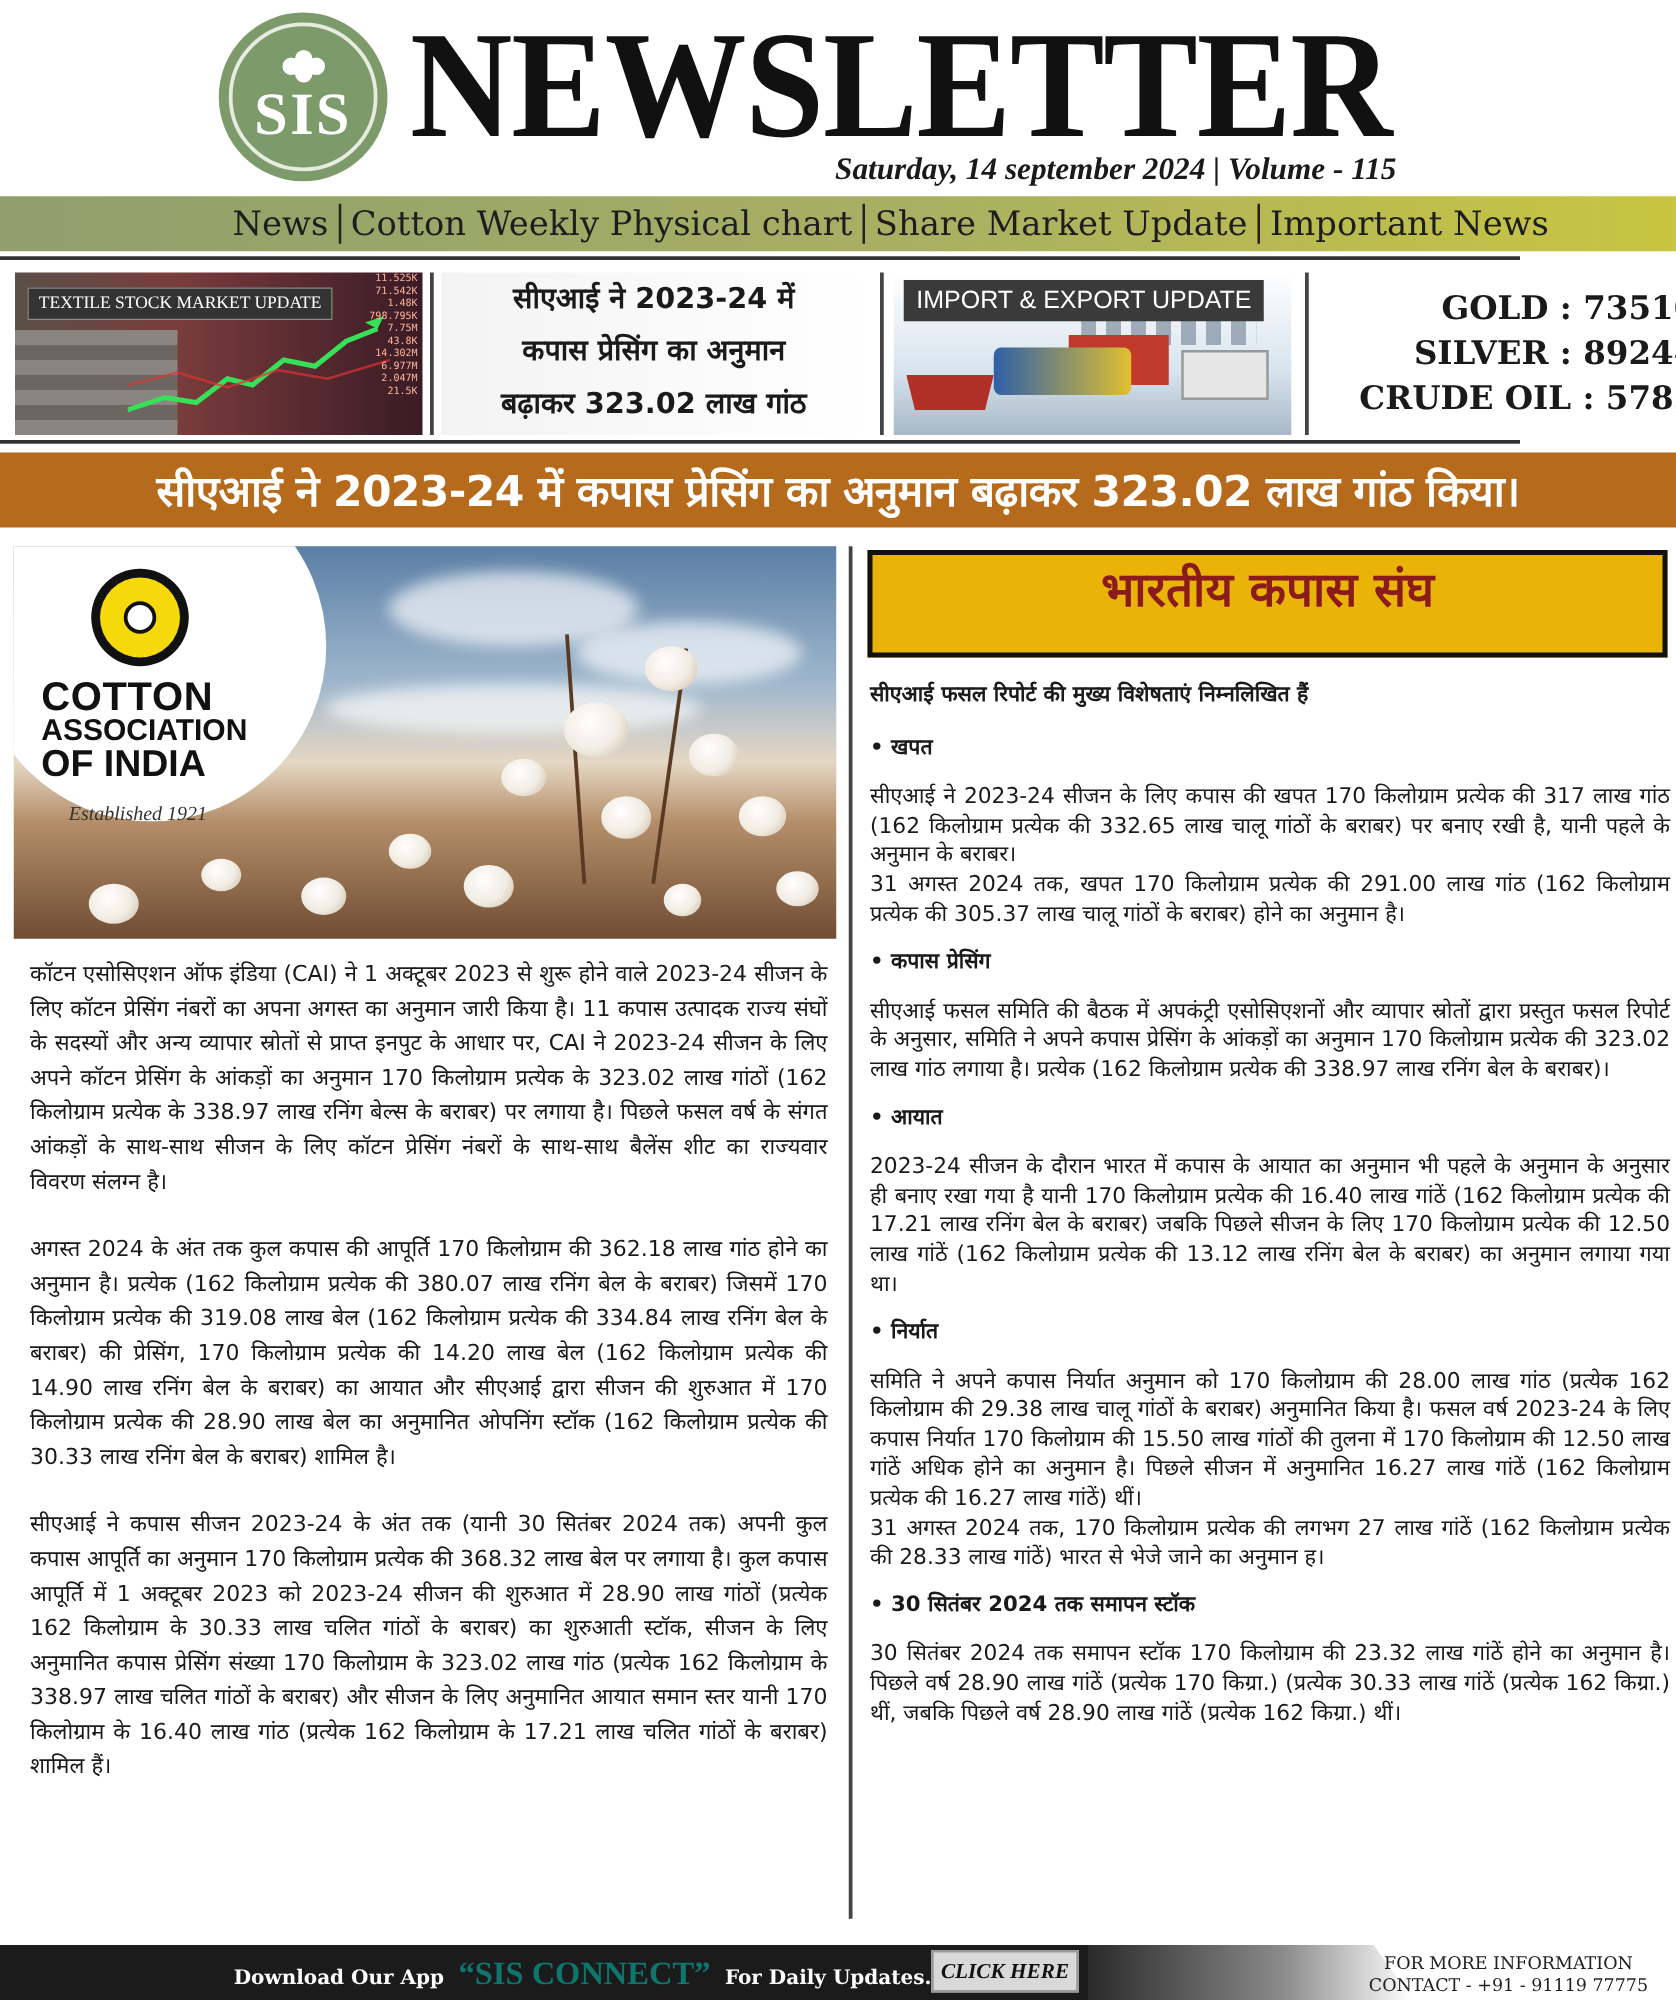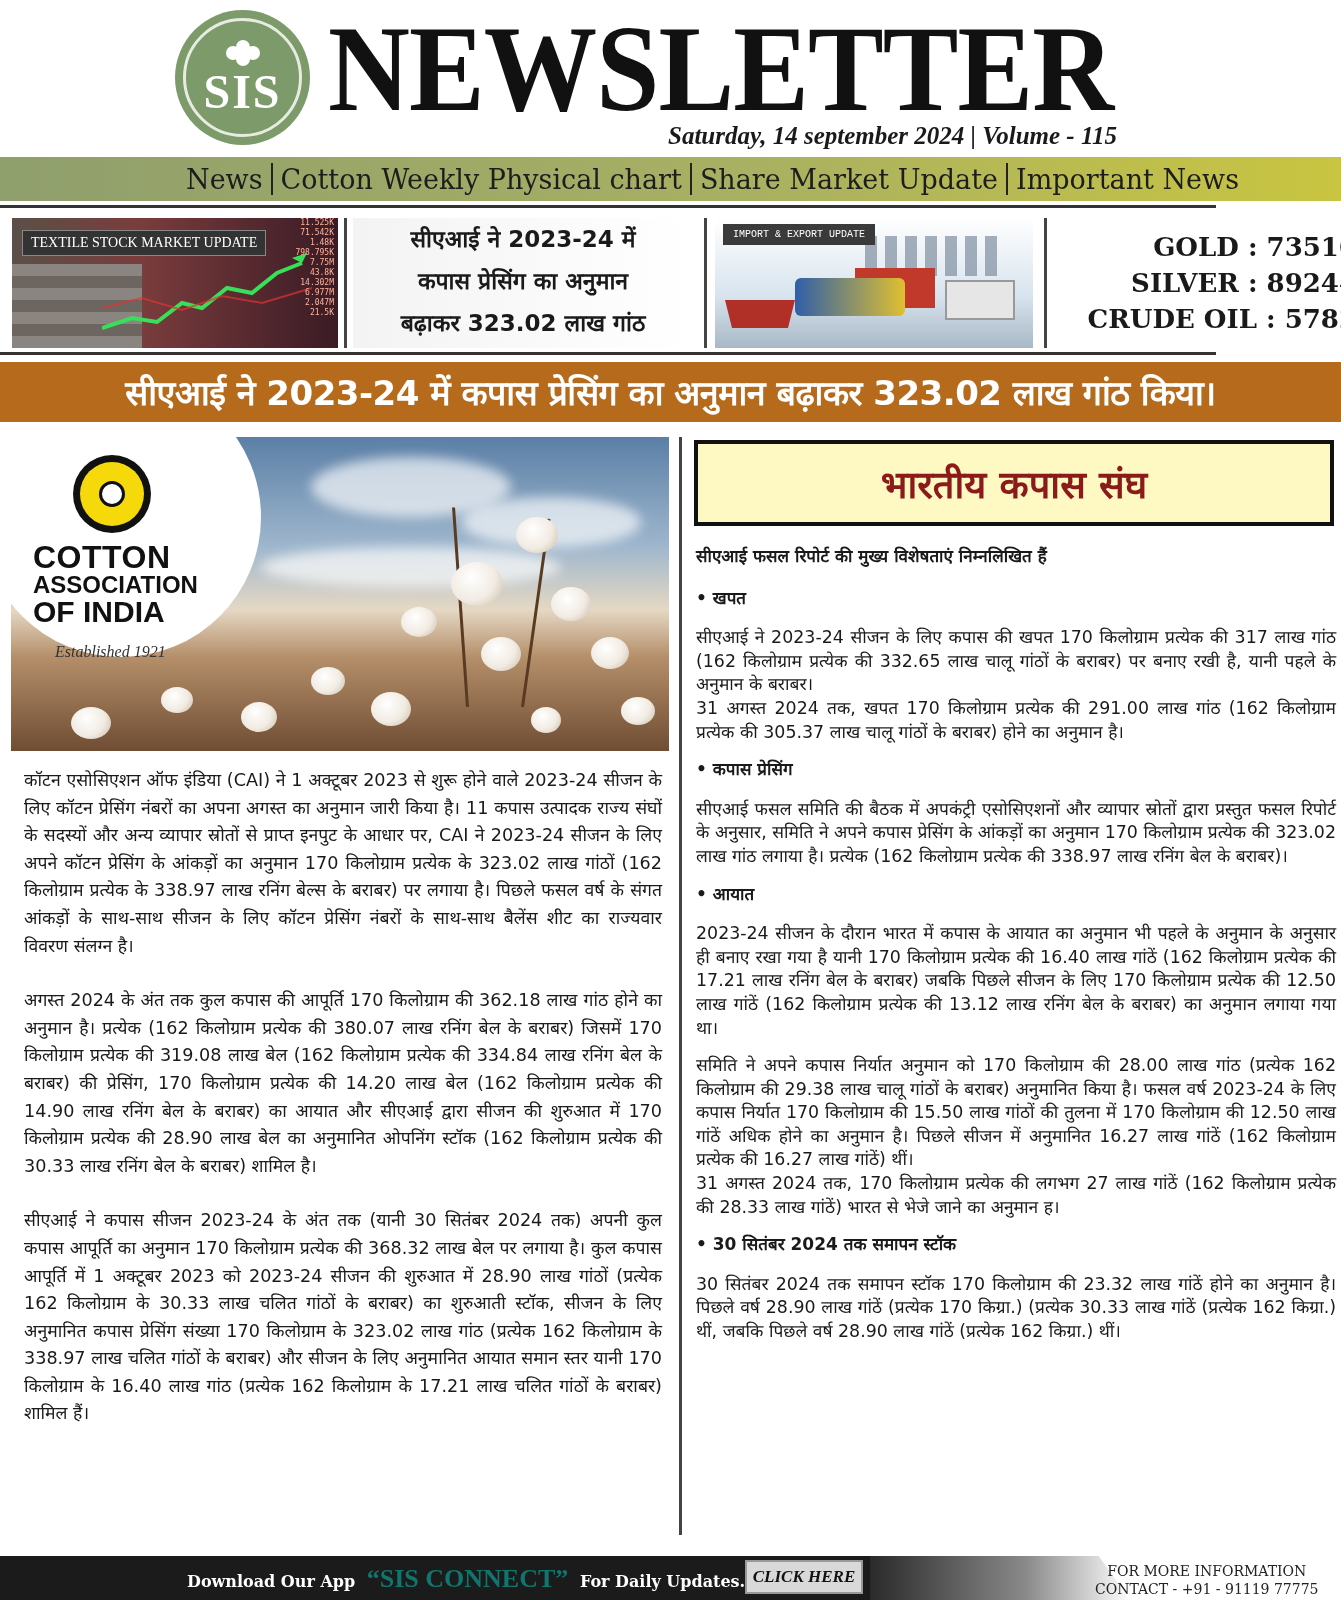--- a/index.html
+++ b/index.html
@@ -29,21 +29,21 @@
   .tick-card { position: absolute; top: 10px; height: 130px; }
   .stock-card { left: 12px; width: 326px; background: linear-gradient(90deg, #5a5048 0%, #7a3c3c 40%, #3a1b25 100%); overflow: hidden; }
   .stock-label { position: absolute; left: 10px; top: 12px; background: #333; color: #fff; font-family: "Liberation Serif", serif; font-size: 14px; padding: 4px 8px; border: 1px solid #888; }
   .stock-fabric { position:absolute; left:0; top:46px; width:130px; height:84px; background: repeating-linear-gradient(0deg,#8a8581 0 12px,#6c6560 12px 24px); }
   .stock-line { position:absolute; left: 90px; top: 30px; width: 220px; height: 90px; }
   .stock-nums { position:absolute; right:4px; top:0; width:90px; font-family:"DejaVu Sans Mono", monospace; font-size:8px; color:#ffb59a; line-height:10px; text-align:right; }
   .vsep { position: absolute; top: 10px; width: 3px; height: 130px; background: #444; }
   .headline-card { left: 353px; width: 340px; text-align: center; background: linear-gradient(90deg,#f3f3f3,#ffffff); }
   .headline-card p { font-family: "DejaVu Sans", sans-serif; font-weight: bold; font-size: 23px; line-height: 42px; color: #1a1a1a; }
   .import-card { left: 715px; width: 318px; background: linear-gradient(180deg,#ffffff 0%, #d8e4ee 60%, #a8b8c6 100%); overflow:hidden; }
-  .import-label { position: absolute; left: 8px; top: 6px; background: #3a3a3a; color: #fff; font-family: Liberation Mono, monospace; font-size: 10px; padding: 5px 10px; }
+  .import-label { position: absolute; left: 8px; top: 6px; background: #3a3a3a; color: #fff; font-family: Liberation Sans, sans-serif; font-size: 20px; padding: 5px 10px; }
   .ship { position:absolute; left: 10px; top: 70px; width: 70px; height: 40px; background: #b03028; clip-path: polygon(0 30%,100% 30%,90% 100%,10% 100%); }
   .train { position:absolute; left: 80px; top: 60px; width: 110px; height: 38px; background: linear-gradient(90deg,#2f5fa8,#e0c030); border-radius: 6px; }
   .container1 { position:absolute; left: 140px; top: 50px; width: 80px; height: 40px; background:#c0392b; }
   .truck { position:absolute; left: 230px; top: 62px; width: 70px; height: 40px; background:#e6e6e6; border:2px solid #999; }
   .buildings { position:absolute; left: 150px; top: 18px; width: 140px; height: 40px; background: repeating-linear-gradient(90deg,#7f8ea0 0 12px, transparent 12px 20px); opacity:0.7; }
   .commod { left: 1081px; width: 276px; display:flex; flex-direction:column; justify-content:center; align-items:flex-end; }
   .commod div { font-family: "DejaVu Serif", serif; font-weight: bold; font-size: 26px; line-height: 36px; color: #1a1a1a; }
 
   
   .banner { position: absolute; left: 0; top: 362px; width: 1341px; height: 60px; background: #b56a1c;
@@ -68,21 +68,21 @@
   .cai-name .l3 { font-size: 30px; }
   .cai-est { position:absolute; left: 22px; top: 188px; font-family: "Liberation Serif", serif; font-style: italic; font-size: 16px; color:#333; }
 
   .left-text { position: absolute; left: 24px; top: 330px; width: 638px; font-family: "DejaVu Sans", sans-serif; font-size: 17.6px; line-height: 27.6px; color: #1a1a1a; text-align: justify; }
   .left-text p { margin-bottom: 27px; }
 
   .col-divider { position: absolute; left: 679px; top: 437px; width: 3px; height: 1098px; background: #444; }
 
   
   .right-col { position: absolute; left: 692px; top: 437px; width: 644px; }
-  .org-box { position: absolute; left: 2px; top: 3px; width: 640px; height: 86px; background: #fef9c3; border: 4px solid #111; display:flex; align-items:center; justify-content:center; }
+  .org-box { position: absolute; left: 2px; top: 3px; width: 640px; height: 86px; background: #eab308; border: 4px solid #111; display:flex; justify-content:center; }
   .org-box span { font-family: "DejaVu Sans", sans-serif; font-weight: bold; font-size: 38px; color: #8b1a1a; }
   .right-text { position: absolute; left: 4px; top: 108px; width: 640px; font-family: "DejaVu Sans", sans-serif; font-size: 17.4px; line-height: 23.6px; color: #1a1a1a; text-align: justify; }
   .right-text .intro { font-weight: bold; font-size: 17px; margin-bottom: 18px; }
   .right-text .sec-head { font-weight: bold; font-size: 17px; margin: 6px 0 16px; }
   .right-text p { margin-bottom: 2px; }
 
   
   .footer { position: absolute; left: 0; top: 1556px; width: 1341px; height: 44px; }
   .footer-dark { position: absolute; left: 0; top: 0; width: 1030px; height: 44px; background: #1b1b1b; }
   .footer-grad { position: absolute; left: 870px; top: 0; width: 260px; height: 44px; background: linear-gradient(90deg,#2a2a2a,#8a8a8a 60%, #ffffff); clip-path: polygon(0 0, 88% 0, 100% 100%, 0 100%); }
@@ -234,20 +234,21 @@
     <div class="sec-head">• खपत</div>
     <p style="margin-bottom:0">सीएआई ने 2023-24 सीजन के लिए कपास की खपत 170 किलोग्राम प्रत्येक की 317 लाख गांठ (162 किलोग्राम प्रत्येक की 332.65 लाख चालू गांठों के बराबर) पर बनाए रखी है, यानी पहले के अनुमान के बराबर।</p>
     <p style="margin-bottom:14px">31 अगस्त 2024 तक, खपत 170 किलोग्राम प्रत्येक की 291.00 लाख गांठ (162 किलोग्राम प्रत्येक की 305.37 लाख चालू गांठों के बराबर) होने का अनुमान है।</p>
 
     <div class="sec-head">• कपास प्रेसिंग</div>
     <p style="margin-bottom:14px">सीएआई फसल समिति की बैठक में अपकंट्री एसोसिएशनों और व्यापार स्रोतों द्वारा प्रस्तुत फसल रिपोर्ट के अनुसार, समिति ने अपने कपास प्रेसिंग के आंकड़ों का अनुमान 170 किलोग्राम प्रत्येक की 323.02 लाख गांठ लगाया है। प्रत्येक (162 किलोग्राम प्रत्येक की 338.97 लाख रनिंग बेल के बराबर)।</p>
 
     <div class="sec-head">• आयात</div>
     <p style="margin-bottom:14px">2023-24 सीजन के दौरान भारत में कपास के आयात का अनुमान भी पहले के अनुमान के अनुसार ही बनाए रखा गया है यानी 170 किलोग्राम प्रत्येक की 16.40 लाख गांठें (162 किलोग्राम प्रत्येक की 17.21 लाख रनिंग बेल के बराबर) जबकि पिछले सीजन के लिए 170 किलोग्राम प्रत्येक की 12.50 लाख गांठें (162 किलोग्राम प्रत्येक की 13.12 लाख रनिंग बेल के बराबर) का अनुमान लगाया गया था।</p>
 
+    <div class="sec-head">• निर्यात</div>
     <p style="margin-bottom:0">समिति ने अपने कपास निर्यात अनुमान को 170 किलोग्राम की 28.00 लाख गांठ (प्रत्येक 162 किलोग्राम की 29.38 लाख चालू गांठों के बराबर) अनुमानित किया है। फसल वर्ष 2023-24 के लिए कपास निर्यात 170 किलोग्राम की 15.50 लाख गांठों की तुलना में 170 किलोग्राम की 12.50 लाख गांठें अधिक होने का अनुमान है। पिछले सीजन में अनुमानित 16.27 लाख गांठें (162 किलोग्राम प्रत्येक की 16.27 लाख गांठें) थीं।</p>
     <p style="margin-bottom:14px">31 अगस्त 2024 तक, 170 किलोग्राम प्रत्येक की लगभग 27 लाख गांठें (162 किलोग्राम प्रत्येक की 28.33 लाख गांठें) भारत से भेजे जाने का अनुमान ह।</p>
 
     <div class="sec-head">• 30 सितंबर 2024 तक समापन स्टॉक</div>
     <p>30 सितंबर 2024 तक समापन स्टॉक 170 किलोग्राम की 23.32 लाख गांठें होने का अनुमान है। पिछले वर्ष 28.90 लाख गांठें (प्रत्येक 170 किग्रा.) (प्रत्येक 30.33 लाख गांठें (प्रत्येक 162 किग्रा.) थीं, जबकि पिछले वर्ष 28.90 लाख गांठें (प्रत्येक 162 किग्रा.) थीं।</p>
   </div>
 </section>
 
 <footer class="footer">
   <div class="footer-dark"></div>

